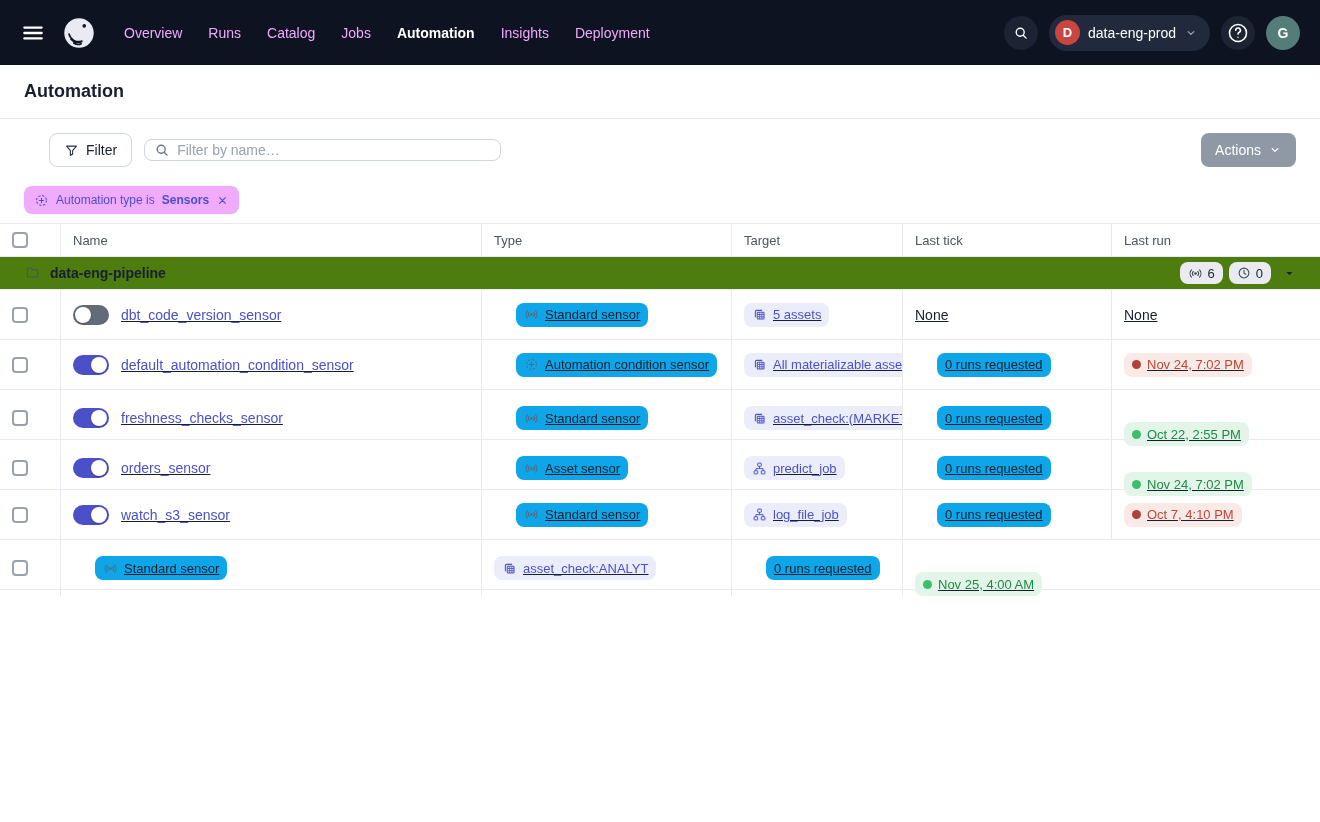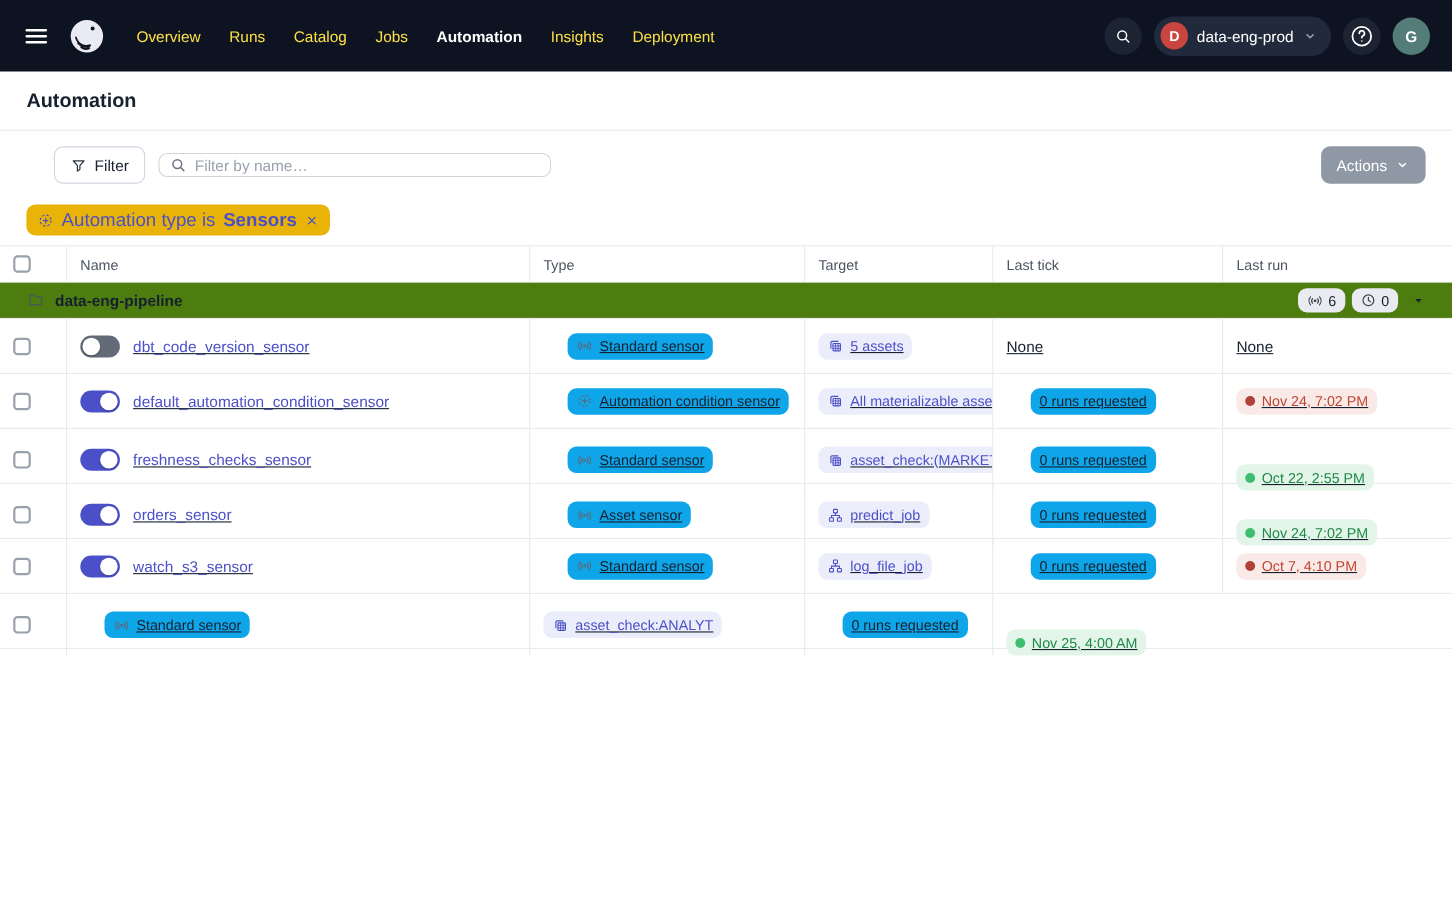--- a/index.html
+++ b/index.html
@@ -11,21 +11,21 @@
   svg { display:block; }
 
   
   .topnav {
     height:65px; background:#0D1320; display:flex; align-items:center;
     padding:0 20px; gap:0;
   }
   .hamburger { width:26px; height:26px; color:#ffffff; background:none; border:none; cursor:pointer; }
   .logo { width:38px; height:38px; margin-left:14px; }
   .nav-items { display:flex; align-items:center; gap:26px; margin-left:26px; }
-  .nav-item { font-size:14px; color:#fde047; text-decoration:none; cursor:pointer; }
+  .nav-item { font-size:14px; color:#f0abfc; text-decoration:none; cursor:pointer; }
   .nav-item.active { color:#ffffff; font-weight:700; }
   .nav-right { margin-left:auto; display:flex; align-items:center; gap:11px; }
   .icon-circle-btn {
     width:34px; height:34px; border-radius:50%; background:#1C2434; border:none;
     color:#ffffff; display:flex; align-items:center; justify-content:center; cursor:pointer;
   }
   .deploy-pill {
     height:36px; border-radius:18px; background:#212A3C; display:flex; align-items:center;
     padding:0 12px 0 6px; gap:8px; cursor:pointer;
   }
@@ -63,21 +63,21 @@
   }
   .search-input::placeholder { color:#99A2AE; }
   .btn-actions {
     margin-left:auto; height:34px; display:inline-flex; align-items:center; gap:7px;
     padding:0 14px; border:none; border-radius:8px; background:#8F99A6; color:#fff;
     font-size:14px; cursor:default; font-family:inherit;
   }
   .chip-row { margin-top:19px; padding-bottom:1px; }
   .chip {
     display:inline-flex; align-items:center; gap:7px; height:28px; padding:0 10px;
-    background:#eab308; border-radius:8px; color:#4B50C8; font-size:17px;
+    background:#f0abfc; border-radius:8px; color:#4B50C8; font-size:12px;
   }
   .chip .chip-value { font-weight:700; }
   .chip .close { cursor:pointer; color:#4B50C8; }
 
   
   .grid-row { display:grid; grid-template-columns:60px 421px 250px 171px 209px 1fr; }
   .thead { height:33px; border-bottom:1px solid #E7EAF0; }
   .thead .cell { display:flex; align-items:center; padding:0 12px; font-size:13px; color:#4A5560; }
   .cell.bl { border-left:1px solid #E7EAF0; }
   .c-check { display:flex; align-items:center; justify-content:flex-start; padding-left:24px; }

